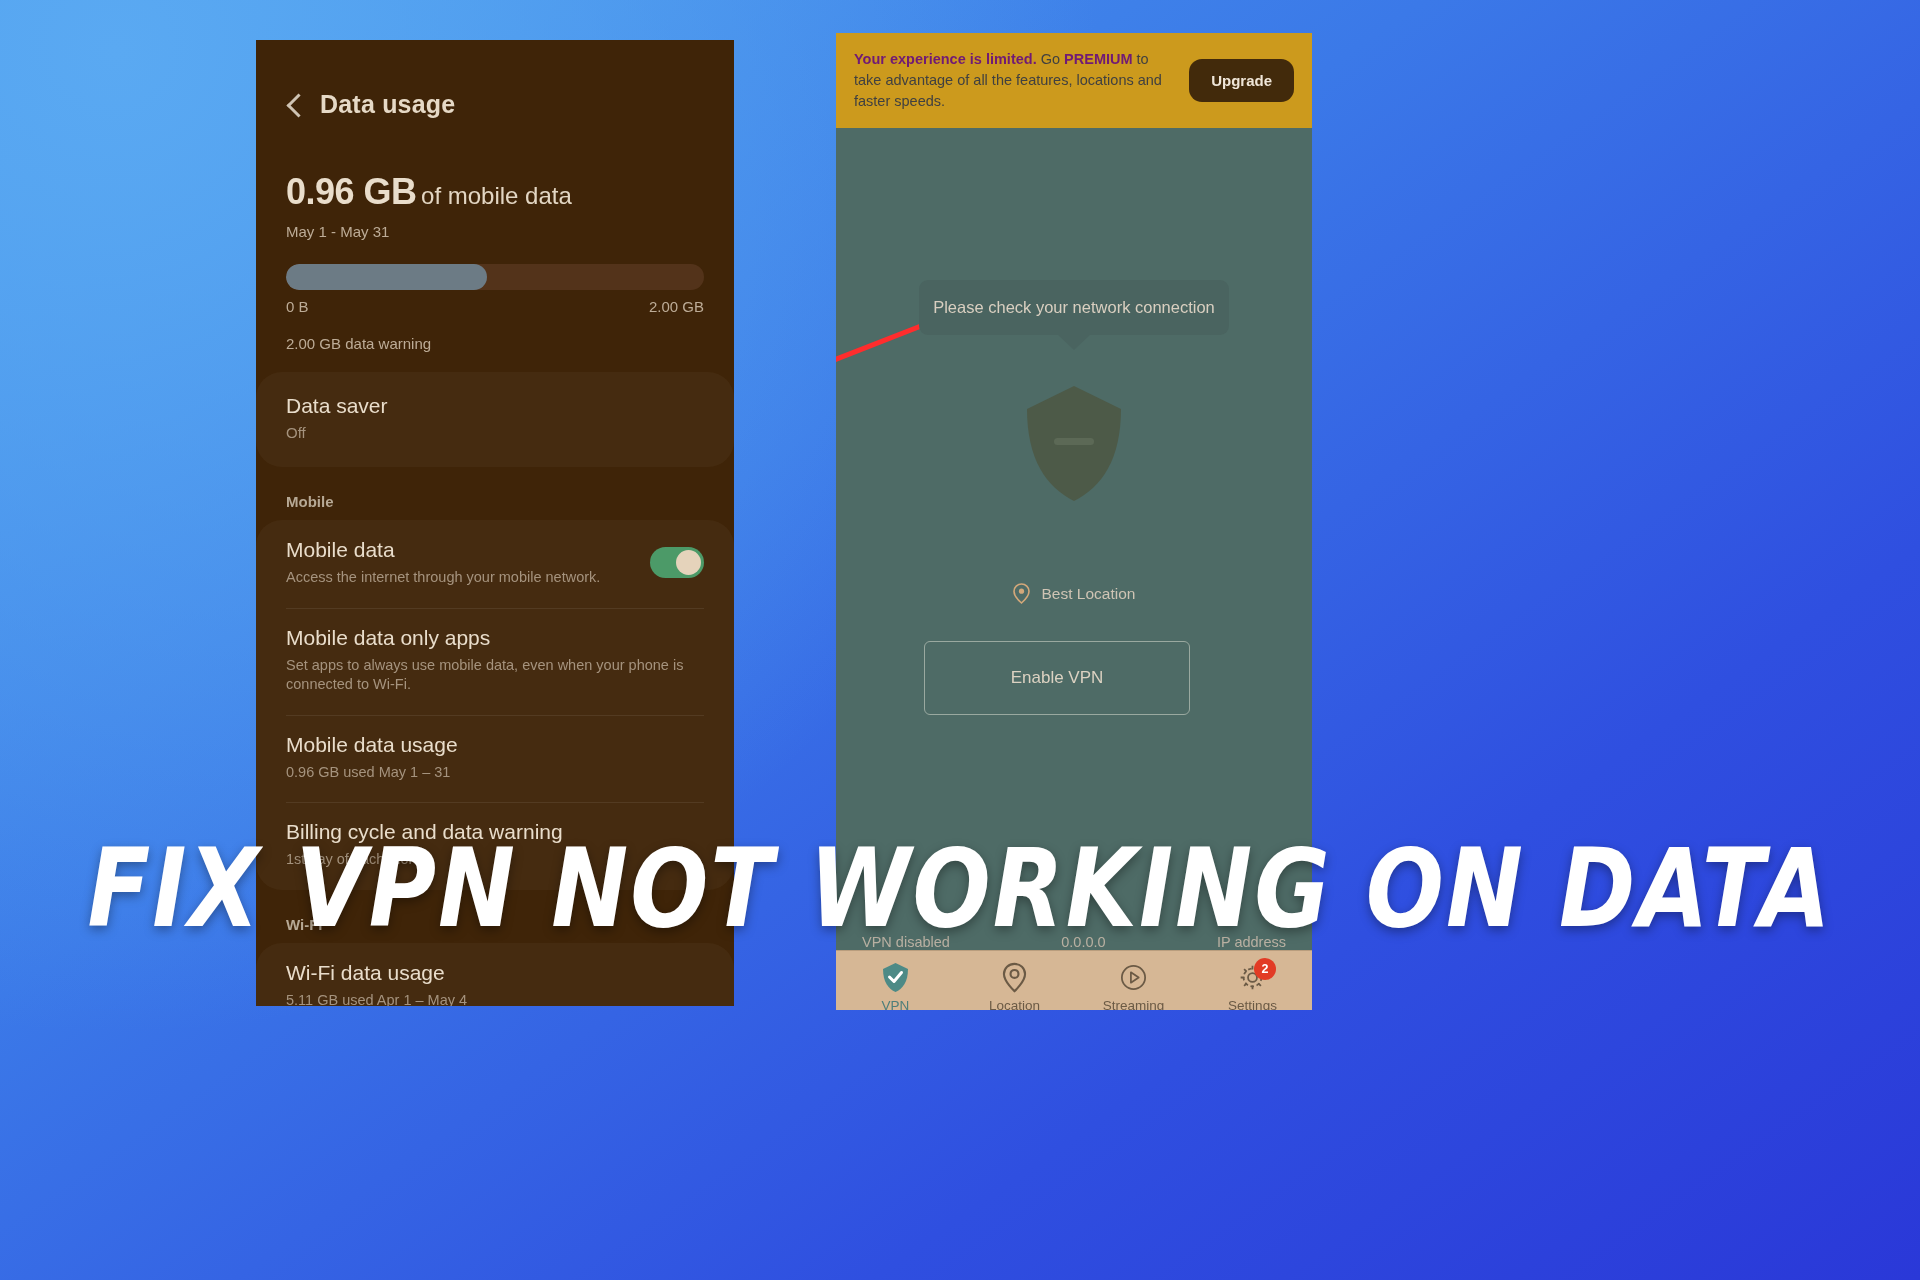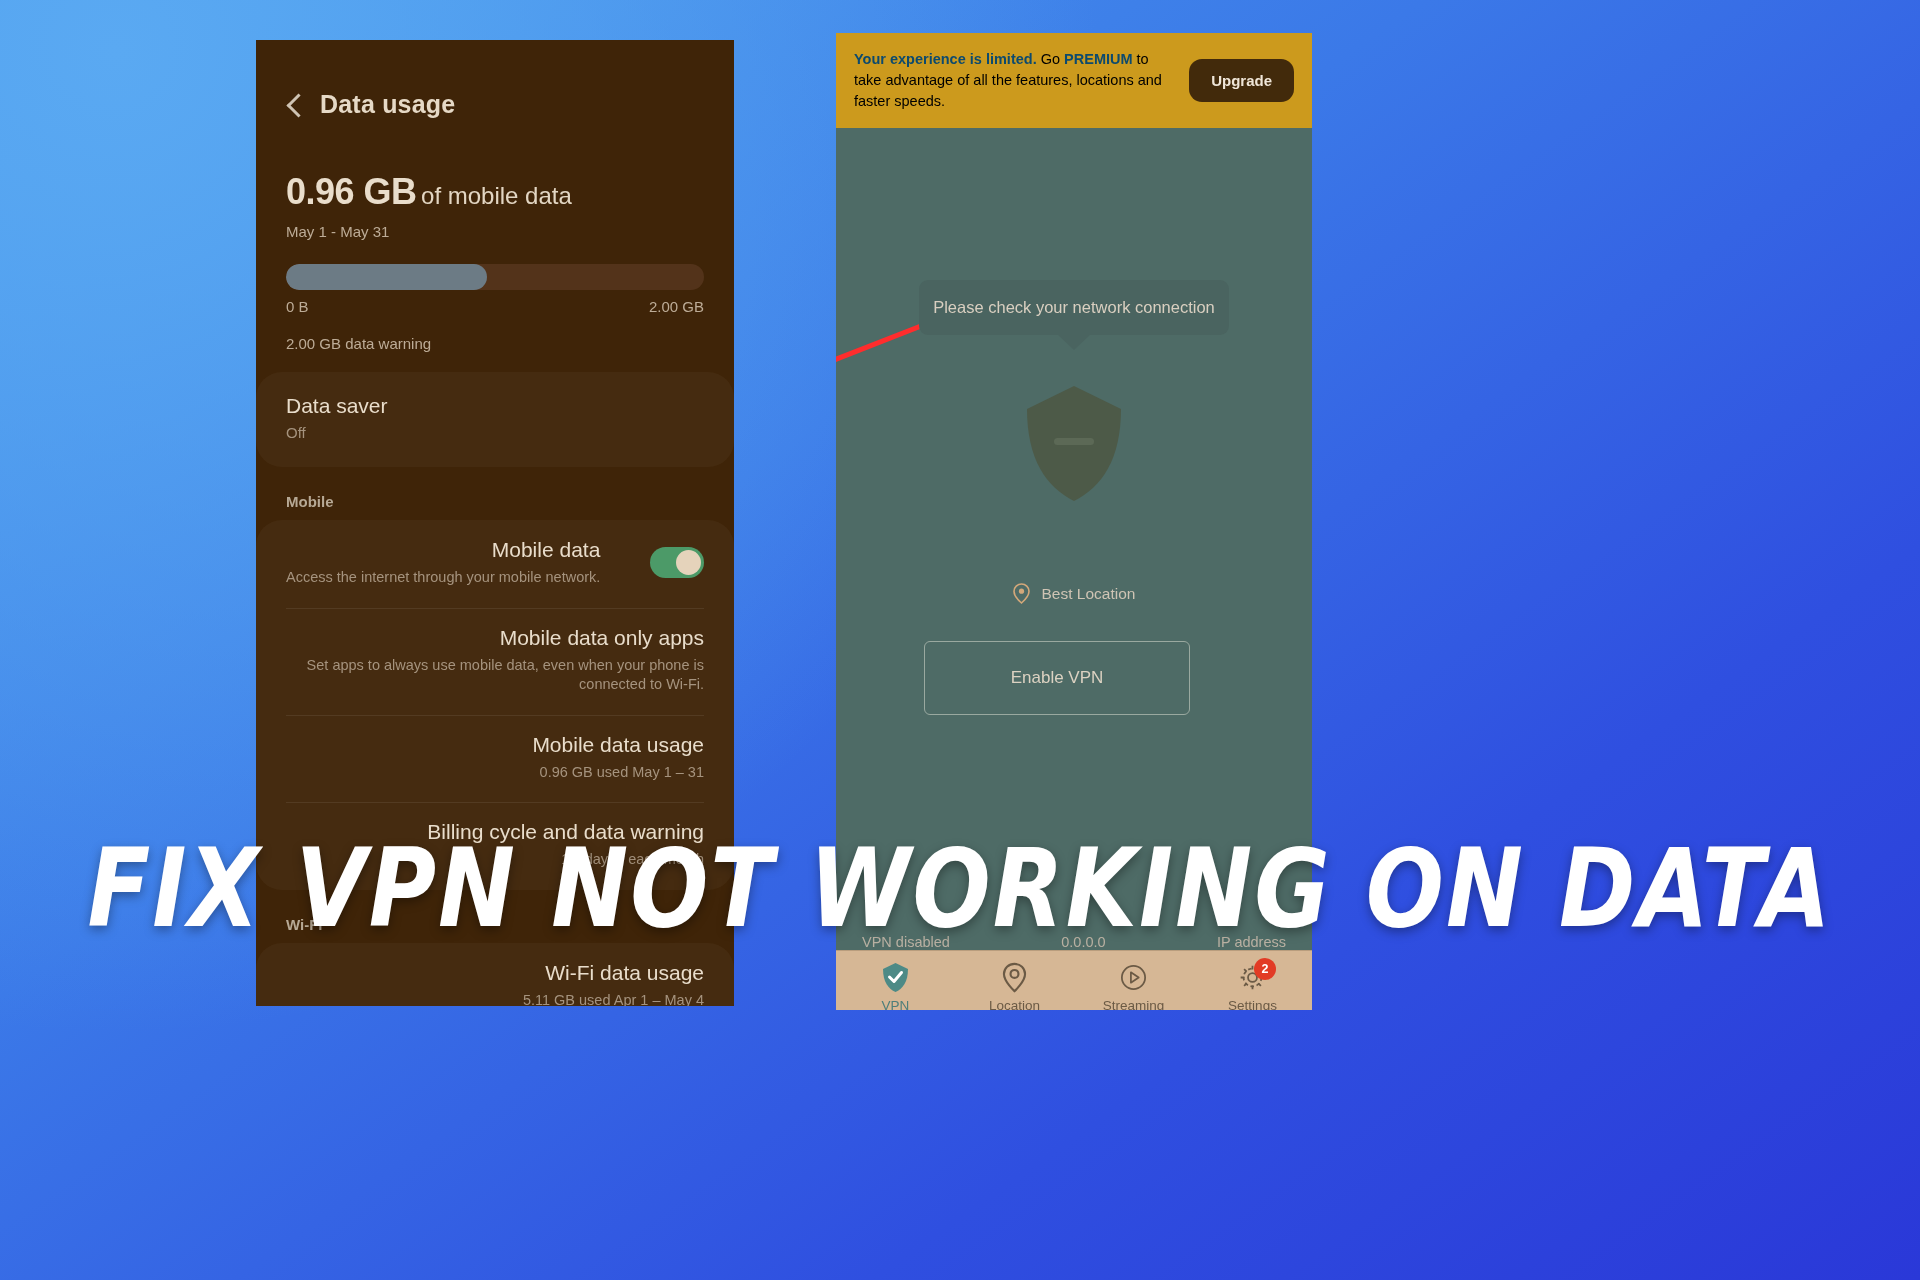--- a/index.html
+++ b/index.html
@@ -41,43 +41,43 @@
   .bar-fill{ position:absolute; left:0; top:0; bottom:0; border-radius:13px; background:#6c7b85; }
   .bar-labels{ margin-top:8px; display:flex; justify-content:space-between; font-size:15px; color:#bdac97; }
   .warn-text{ margin-top:20px; font-size:15px; color:#bdac97; }
 
   .card{ margin:20px 0 0 0; background:rgba(255,255,255,0.035); border-radius:26px; padding:22px 30px 26px 30px; }
   .card-title{ font-size:21px; color:#e9ddcb; }
   .card-sub{ margin-top:6px; font-size:15px; color:#a5937e; }
 
   .section-label{ padding:26px 16px 10px 30px; font-size:15px; color:#b7a995; font-weight:bold; }
   .group{ background:rgba(255,255,255,0.035); border-radius:26px; }
-  .row{ padding:18px 30px 20px 30px; position:relative;text-align:right; }
+  .row{ padding:18px 30px 20px 30px; position:relative; }
   .row + .row::before{
     content:""; position:absolute; left:30px; right:30px; top:0; height:1px; background:rgba(255,255,255,0.08);
   }
   .row-flex{ display:flex; align-items:center; justify-content:space-between; gap:18px; }
   .row-title{ font-size:21px; color:#e9ddcb; }
   .row-sub{ margin-top:6px; font-size:14.5px; color:#a5937e; line-height:1.35; }
 
   .switch{ width:54px; height:31px; border-radius:16px; background:#4c9a68; position:relative; flex:0 0 auto; }
   .switch .knob{ position:absolute; right:3px; top:3px; width:25px; height:25px; border-radius:50%; background:#e5d3bb; }
 
   
   .phone-right{
     position:absolute; left:836px; top:33px; width:476px; height:977px;
     background:#4e6b66; overflow:hidden;
   }
   .promo{
     background:#cc9a1d; display:flex; align-items:center; gap:14px;
     padding:16px 18px 16px 18px; min-height:82px;
   }
   .promo-text{ font-size:14.5px; line-height:1.45; color:#4a3408; flex:1; }
-  .promo-text b{ font-weight:bold; color:#0c4a6e; }
-  .promo-text .dim{ color:#000000; }
+  .promo-text b{ font-weight:bold; color:#701a75; }
+  .promo-text .dim{ color:#404040; }
   .upgrade-btn{
     background:#422a0b; color:#f0e6d8; font-weight:bold; font-size:15px;
     padding:13px 22px; border-radius:13px; white-space:nowrap;
   }
 
   .vpn-body{ position:relative; height:calc(100% - 82px); }
 
   .tooltip{
     position:absolute; left:83px; top:152px; width:310px;
     background:#4a6460; border-radius:9px; padding:18px 10px;

